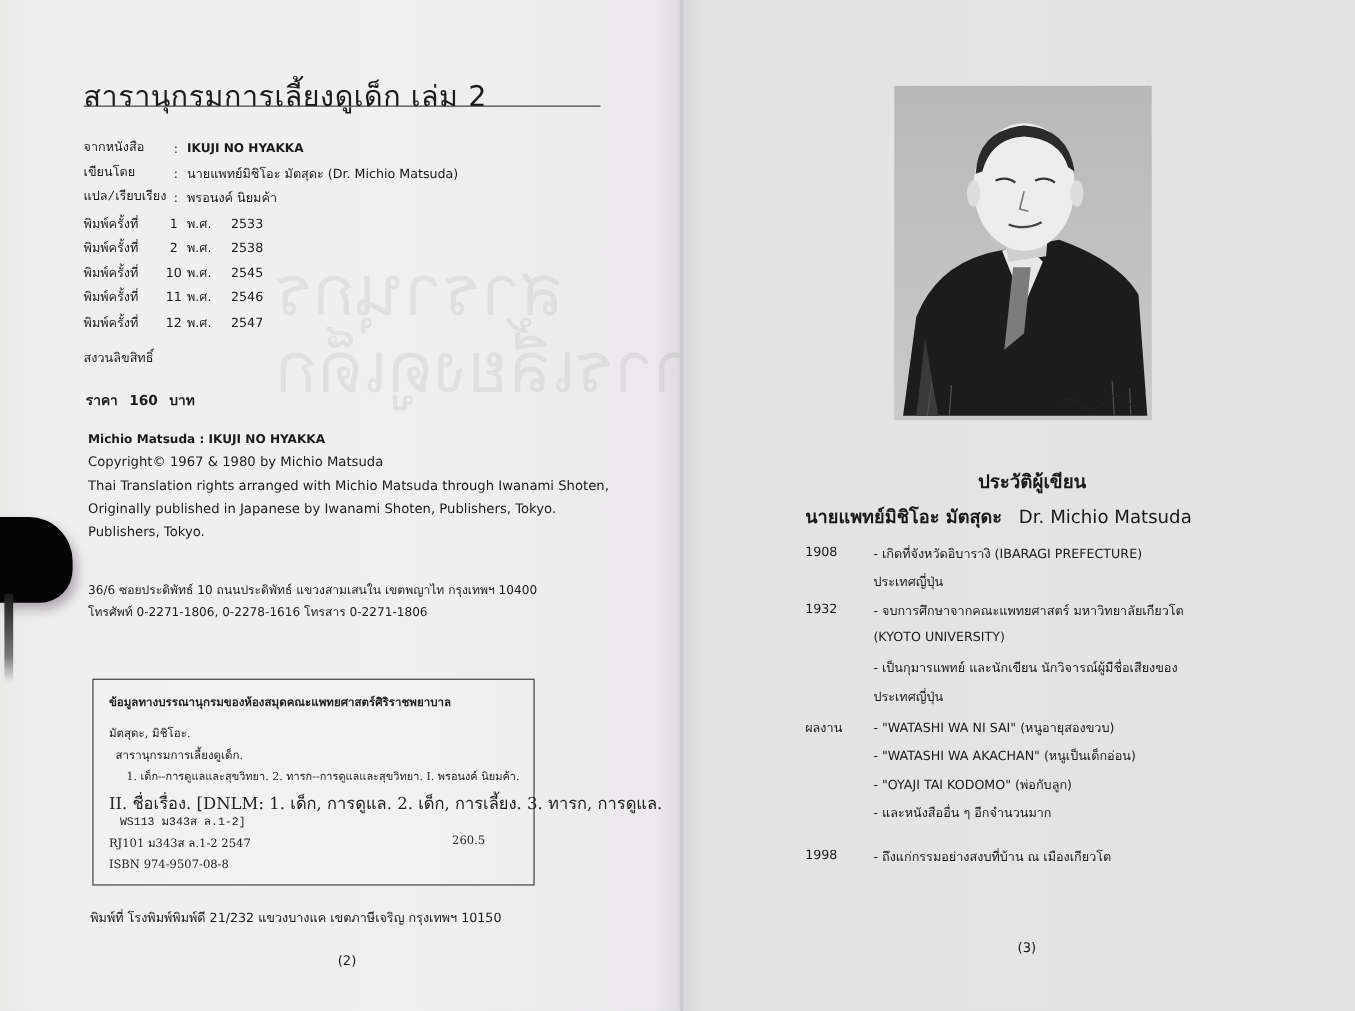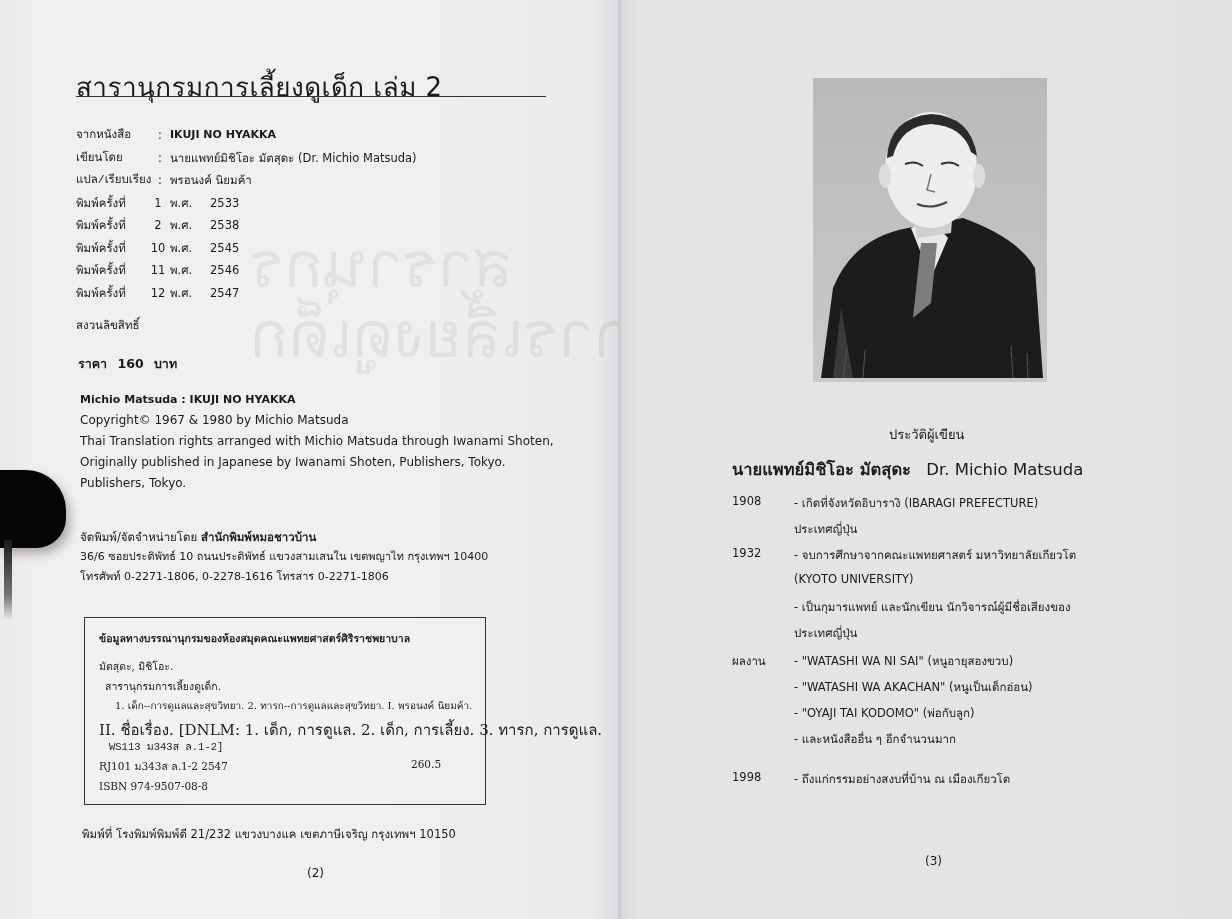--- a/index.html
+++ b/index.html
@@ -70,21 +70,21 @@
   .cip-title { position: absolute; left: 14px; top: 12px; font-family: "DejaVu Sans", sans-serif; font-weight: bold; font-size: 10.5px; }
   .cip-line { position: absolute; white-space: nowrap; }
   .printer { position: absolute; left: 82px; top: 825px; font-size: 11.5px; white-space: nowrap; }
   .page-no-left { position: absolute; left: 307px; top: 866px; font-size: 12px; }
   
   .portrait {
     position: absolute; left: 813px; top: 78px; width: 234px; height: 304px;
     background: linear-gradient(180deg, #bfbfc0 0%, #c6c6c7 100%);
     overflow: hidden;
   }
-  .bio-heading { position: absolute; left: 889px; top: 424px; font-size: 13px; font-weight: normal; }
+  .bio-heading { position: absolute; left: 889px; top: 424px; font-size: 17px; font-weight: bold; }
   .bio-name { position: absolute; left: 732px; top: 456px; font-size: 16.5px; white-space: nowrap; }
   .bio-name .th { font-weight: bold; }
   .timeline { position: absolute; left: 732px; top: 494px; font-size: 11.5px; }
   .tl-row { position: absolute; white-space: nowrap; }
   .tl-year { position: absolute; left: 0; }
   .tl-text { position: absolute; left: 62px; }
   .page-no-right { position: absolute; left: 925px; top: 854px; font-size: 12px; }
 </style>
 </head>
 <body>
@@ -154,24 +154,20 @@
 
   <div class="eng-block">
     <div class="bold">Michio Matsuda : IKUJI NO HYAKKA</div>
     <div>Copyright© 1967 &amp; 1980 by Michio Matsuda</div>
     <div>Thai Translation rights arranged with Michio Matsuda through Iwanami Shoten,</div>
     <div>Originally published in Japanese by Iwanami Shoten, Publishers, Tokyo.</div>
     <div>Publishers, Tokyo.</div>
   </div>
 
   <div class="pub-block">
-    <div class="first">
-      <span>จัดพิมพ์/จัดจำหน่ายโดย</span>
-      <span class="bold">สำนักพิมพ์หมอชาวบ้าน</span>
-    </div>
     <div>36/6 ซอยประดิพัทธ์ 10  ถนนประดิพัทธ์  แขวงสามเสนใน เขตพญาไท กรุงเทพฯ 10400</div>
     <div>โทรศัพท์ 0-2271-1806, 0-2278-1616  โทรสาร 0-2271-1806</div>
   </div>
 
   <div class="cip-box">
     <div class="cip-title">ข้อมูลทางบรรณานุกรมของห้องสมุดคณะแพทยศาสตร์ศิริราชพยาบาล</div>
     <div class="cip-line" style="left:14px; top:40px;">มัตสุดะ, มิชิโอะ.</div>
     <div class="cip-line" style="left:20px; top:60px;">สารานุกรมการเลี้ยงดูเด็ก.</div>
     <div class="cip-line" style="left:30px; top:80px; font-size:10px;">1. เด็ก--การดูแลและสุขวิทยา. 2. ทารก--การดูแลและสุขวิทยา. I. พรอนงค์ นิยมค้า.</div>
     <div class="cip-line" style="left:14px; top:100px; font-size:15px;">II. ชื่อเรื่อง. [DNLM: 1. เด็ก, การดูแล. 2. เด็ก, การเลี้ยง. 3. ทารก, การดูแล.</div>

